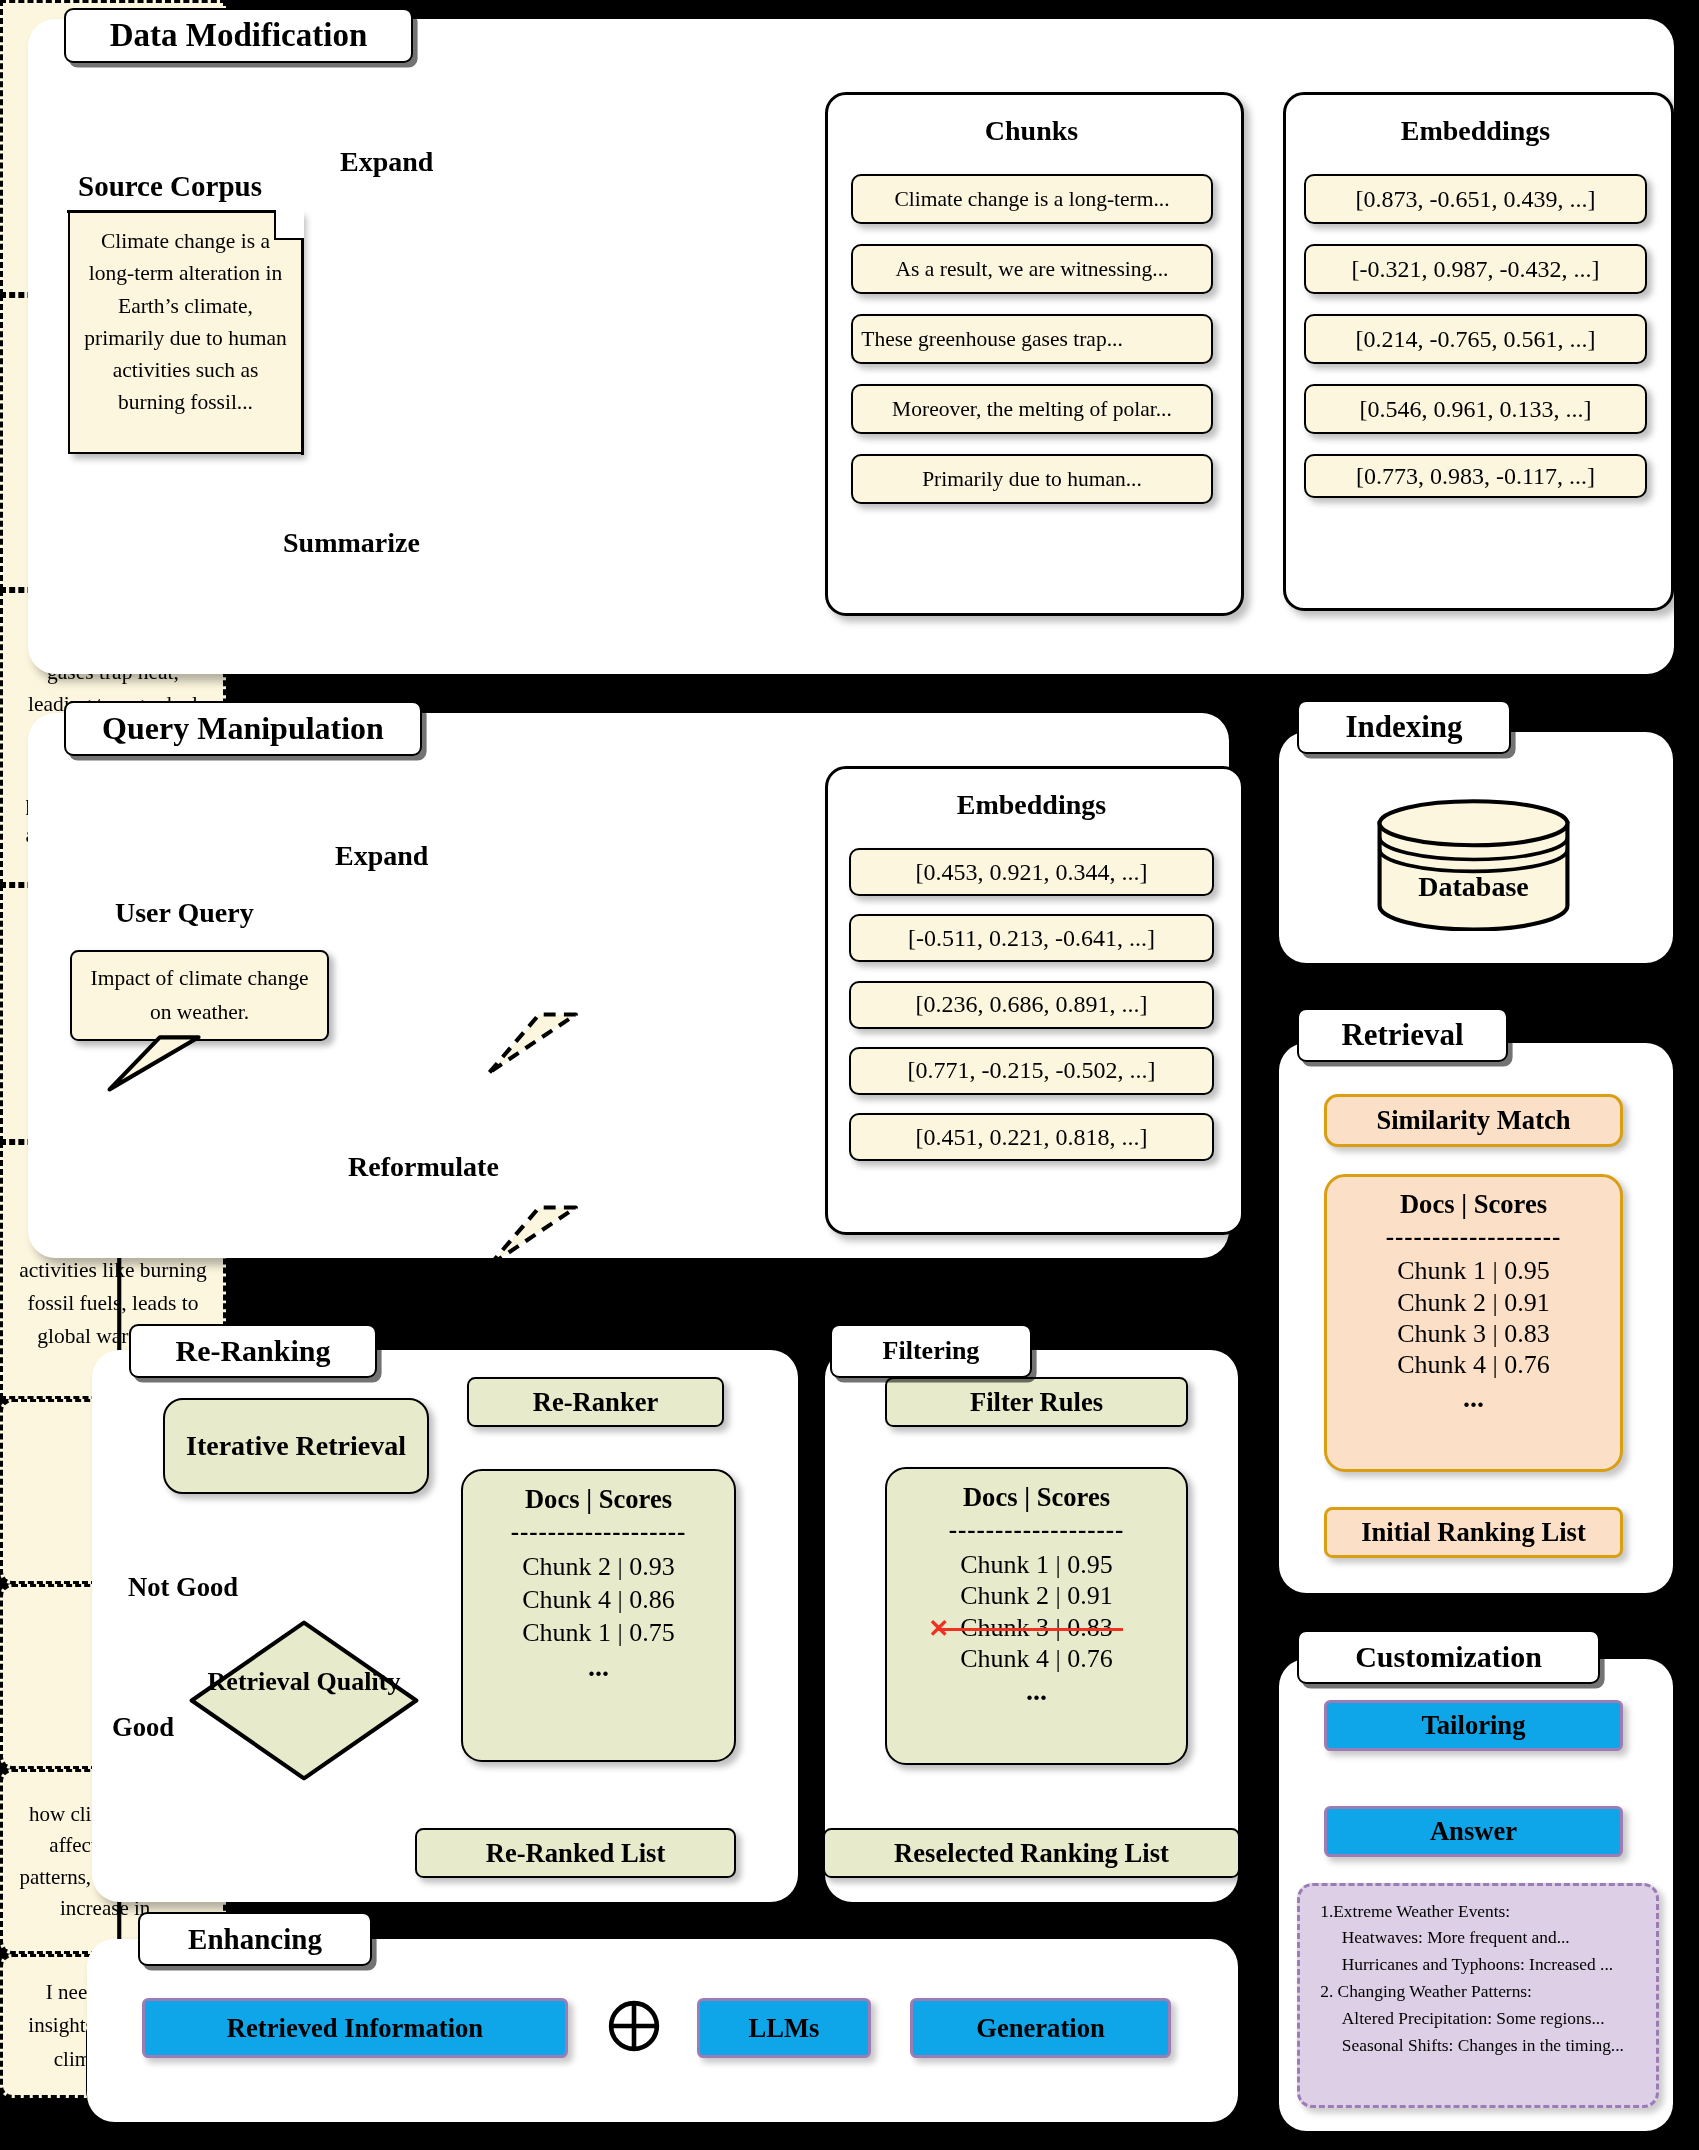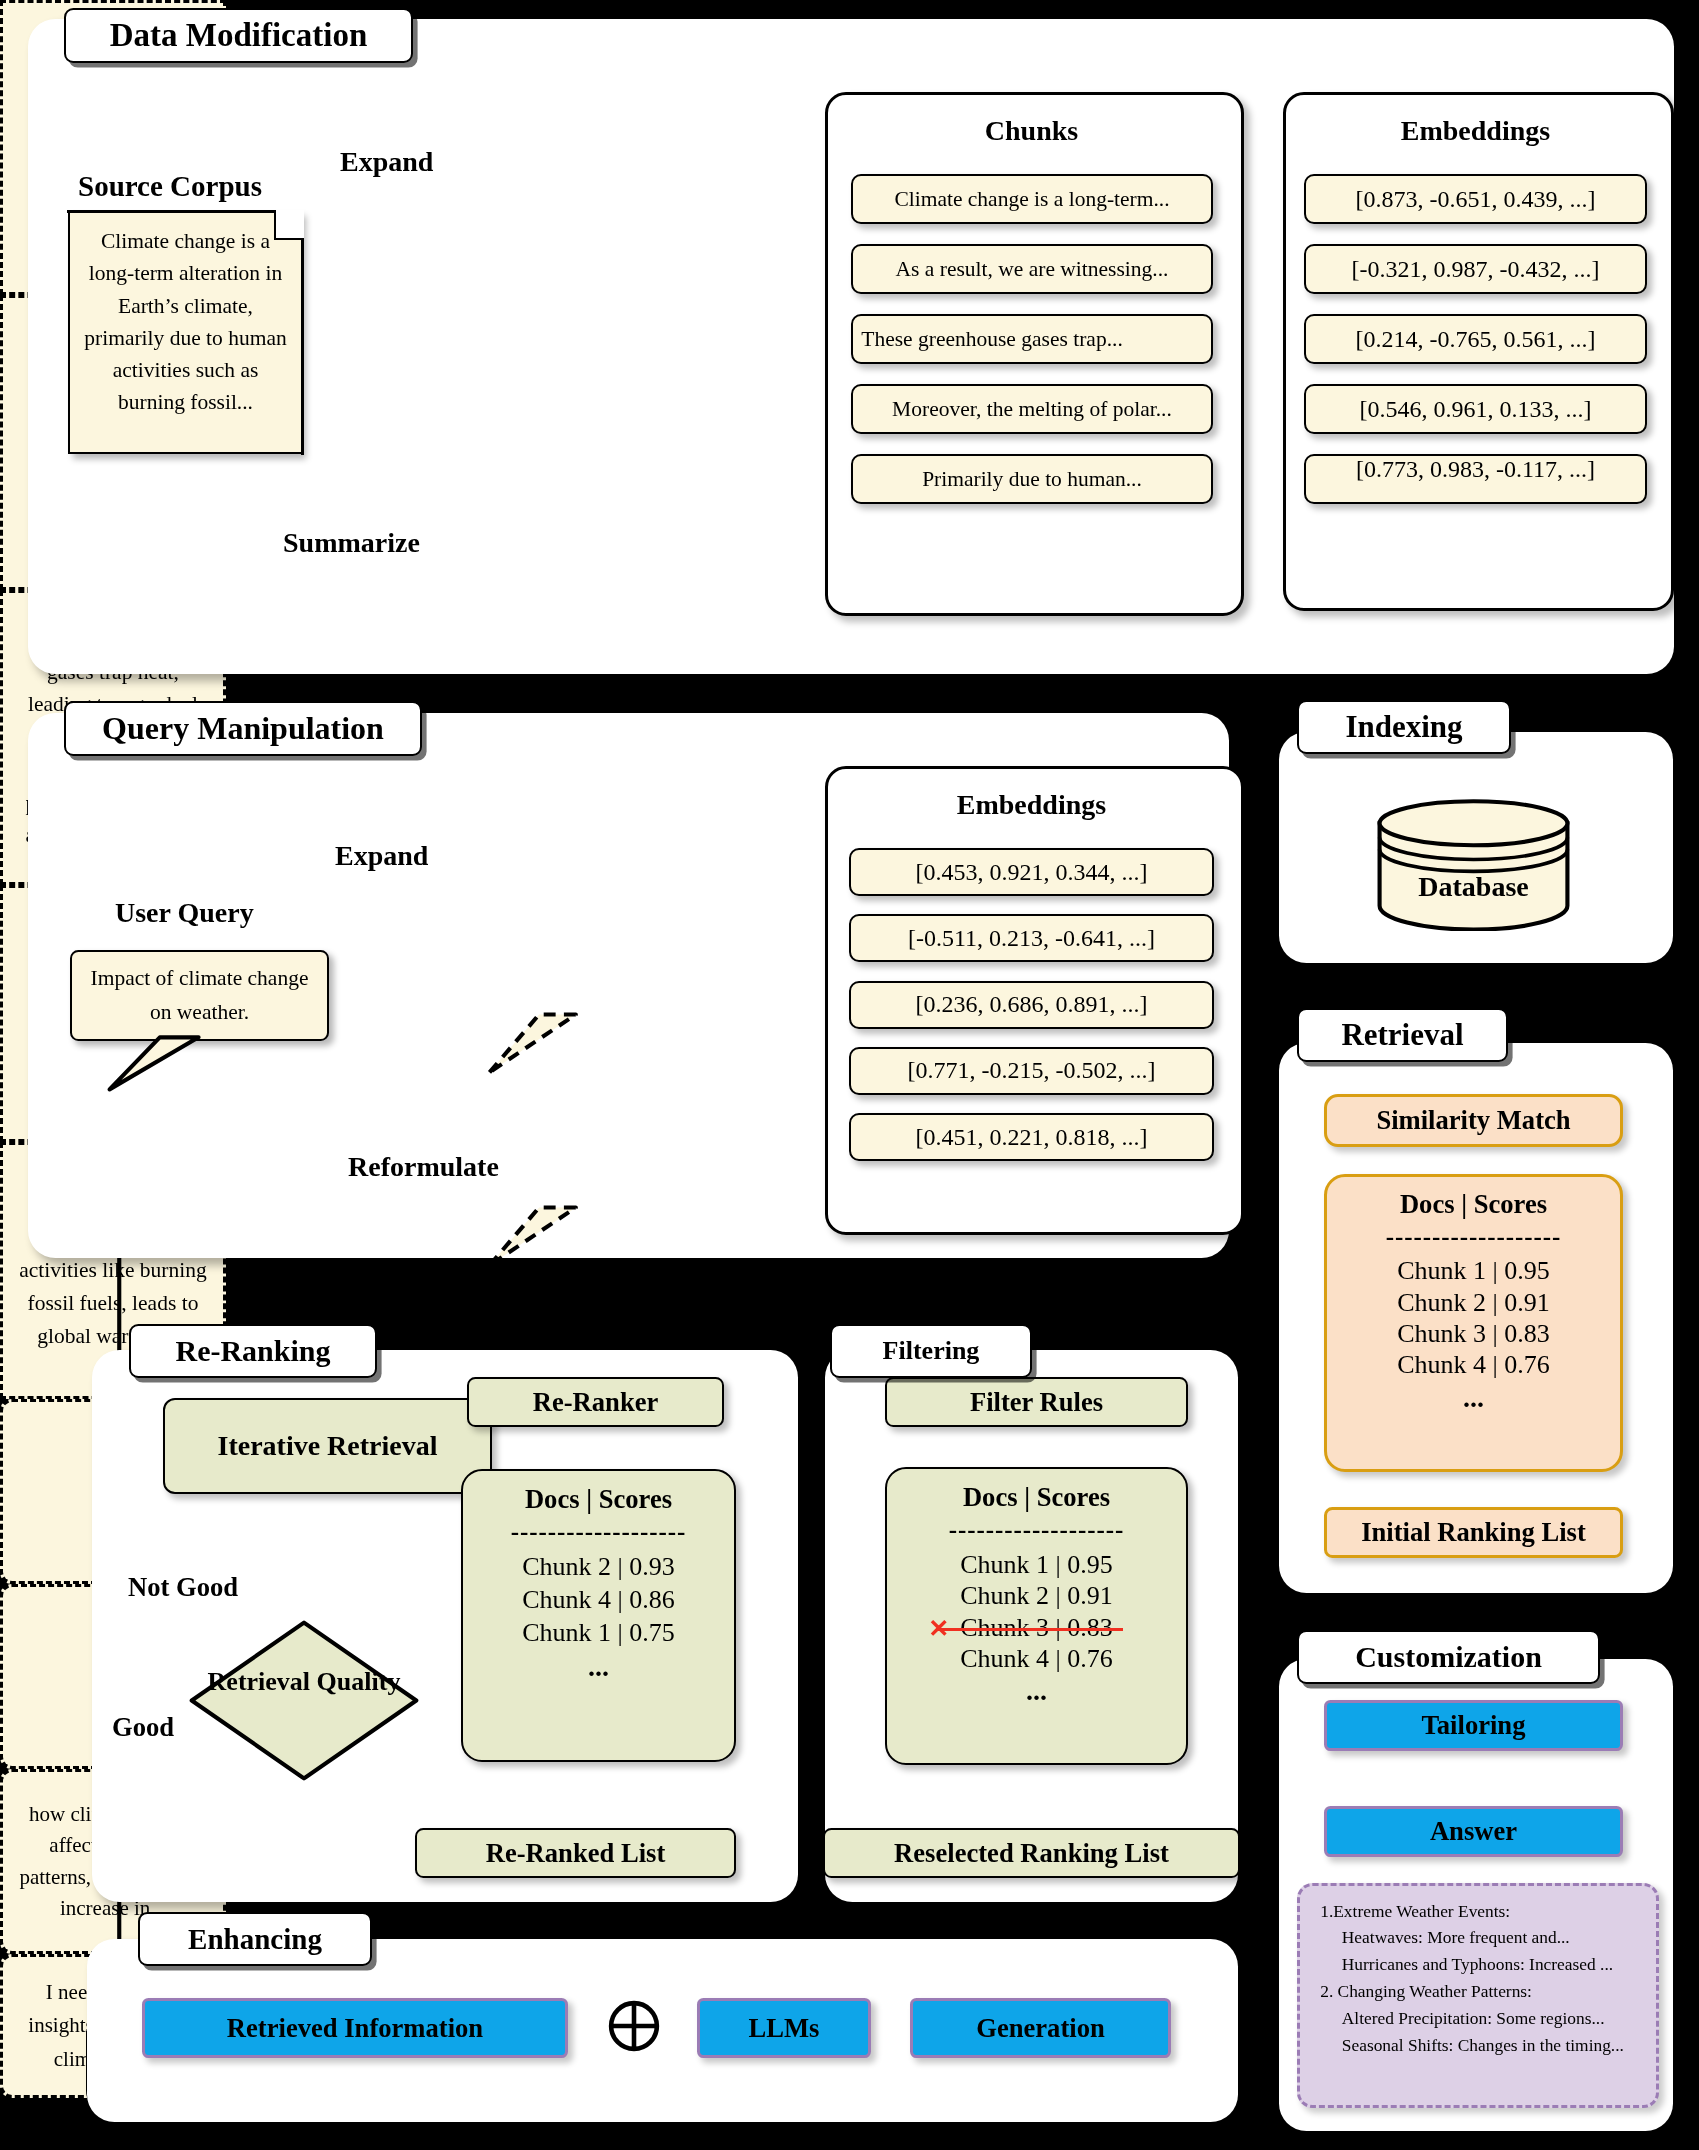--- a/index.html
+++ b/index.html
@@ -215,21 +215,21 @@
       </div>
       <div class="cream-pill" style="position: relative; height: 50px; margin-bottom: 20px; display: flex; align-items: center; justify-content: center; font-size: 24px; padding: 0px 8.3px; box-sizing: border-box;">
         <span>[-0.321, 0.987, -0.432, ...]</span>
       </div>
       <div class="cream-pill" style="position: relative; height: 50px; margin-bottom: 20px; display: flex; align-items: center; justify-content: center; font-size: 24px; padding: 0px 8.3px; box-sizing: border-box;">
         <span>[0.214, -0.765, 0.561, ...]</span>
       </div>
       <div class="cream-pill" style="position: relative; height: 50px; margin-bottom: 20px; display: flex; align-items: center; justify-content: center; font-size: 24px; padding: 0px 8.3px; box-sizing: border-box;">
         <span>[0.546, 0.961, 0.133, ...]</span>
       </div>
-      <div class="cream-pill" style="position: relative; height: 50px; margin-bottom: 20px; display: flex; align-items: flex-start; justify-content: center; font-size: 24px; padding: 0px 8.3px; box-sizing: border-box;">
+      <div class="cream-pill" style="position: relative; height: 44px; margin-bottom: 20px; display: flex; align-items: center; justify-content: center; font-size: 24px; padding: 0px 8.3px; box-sizing: border-box;">
         <span>[0.773, 0.983, -0.117, ...]</span>
       </div>
     </div>
 
 <div class="panel" style="left:27.5px;top:713px;width:1201px;height:545px;"></div>
 <div class="panel-title" style="left:64px;top:701px;width:330px;height:51px;font-size:32px;">
   <span>Query Manipulation</span>
 </div>
 
 <div class="lbl" style="left:115px;top:897px;font-size:28px;">User Query</div>
@@ -319,21 +319,21 @@
 </div>
 
 <div class="node orange" style="left:1324px;top:1507px;width:299px;height:51px;border-radius:8.3px;
             font-size:26.6px;font-weight:bold;">Initial Ranking List</div>
 
 <div class="panel" style="left:92px;top:1350px;width:706px;height:552px;"></div>
 <div class="panel-title" style="left:129px;top:1324px;width:220px;height:50px;font-size:30px;">
   <span>Re-Ranking</span>
 </div>
 
-<div class="node green" style="left:163px;top:1398px;width:329px;height:96px;border-radius:12px;
+<div class="node green" style="left:163px;top:1398px;width:266px;height:96px;border-radius:20px;
             font-size:28px;font-weight:bold;line-height:1.18;">Iterative Retrieval</div>
 
 <div class="lbl" style="left:128px;top:1572px;font-size:26.6px;">Not Good</div>
 <div class="lbl" style="left:112px;top:1712px;font-size:26.6px;">Good</div>
 
 <svg style="position:absolute;left:187px;top:1618px;" width="234" height="165" viewBox="0 0 510 360">
   <path d="M255,10 L500,180 L255,350 L10,180 Z" fill="#E7EACB" stroke="#000" stroke-width="9" stroke-linejoin="round"></path>
 </svg>
 <div style="position:absolute;left:187px;top:1667px;width:234px;text-align:center;
             font-size:26px;font-weight:bold;line-height:1.18;">Retrieval Quality</div>

